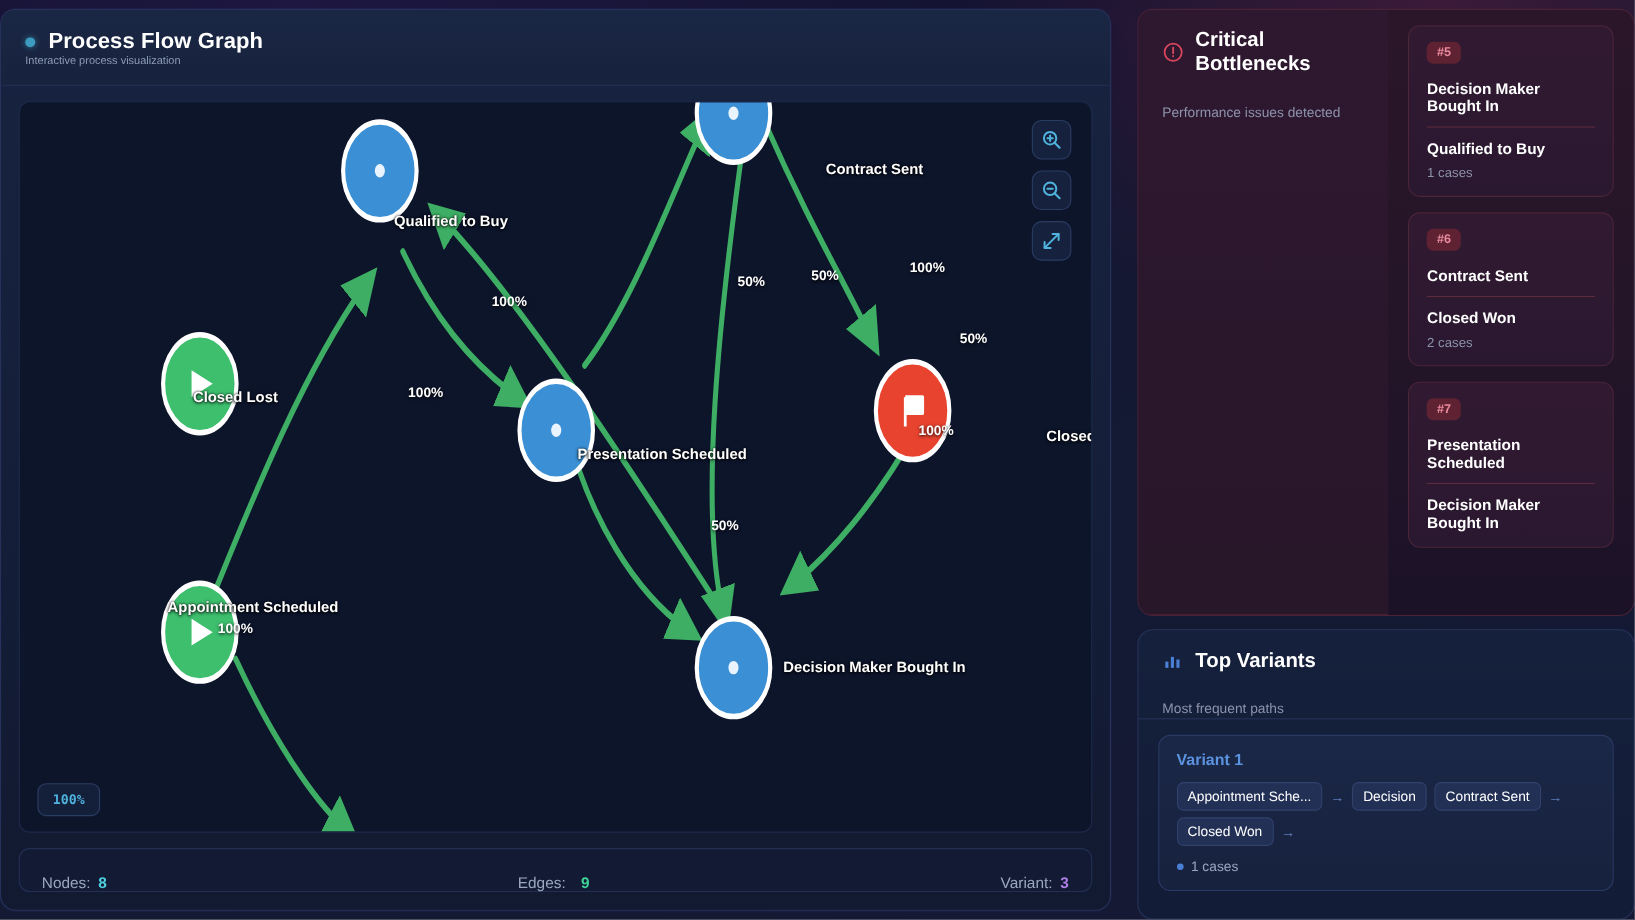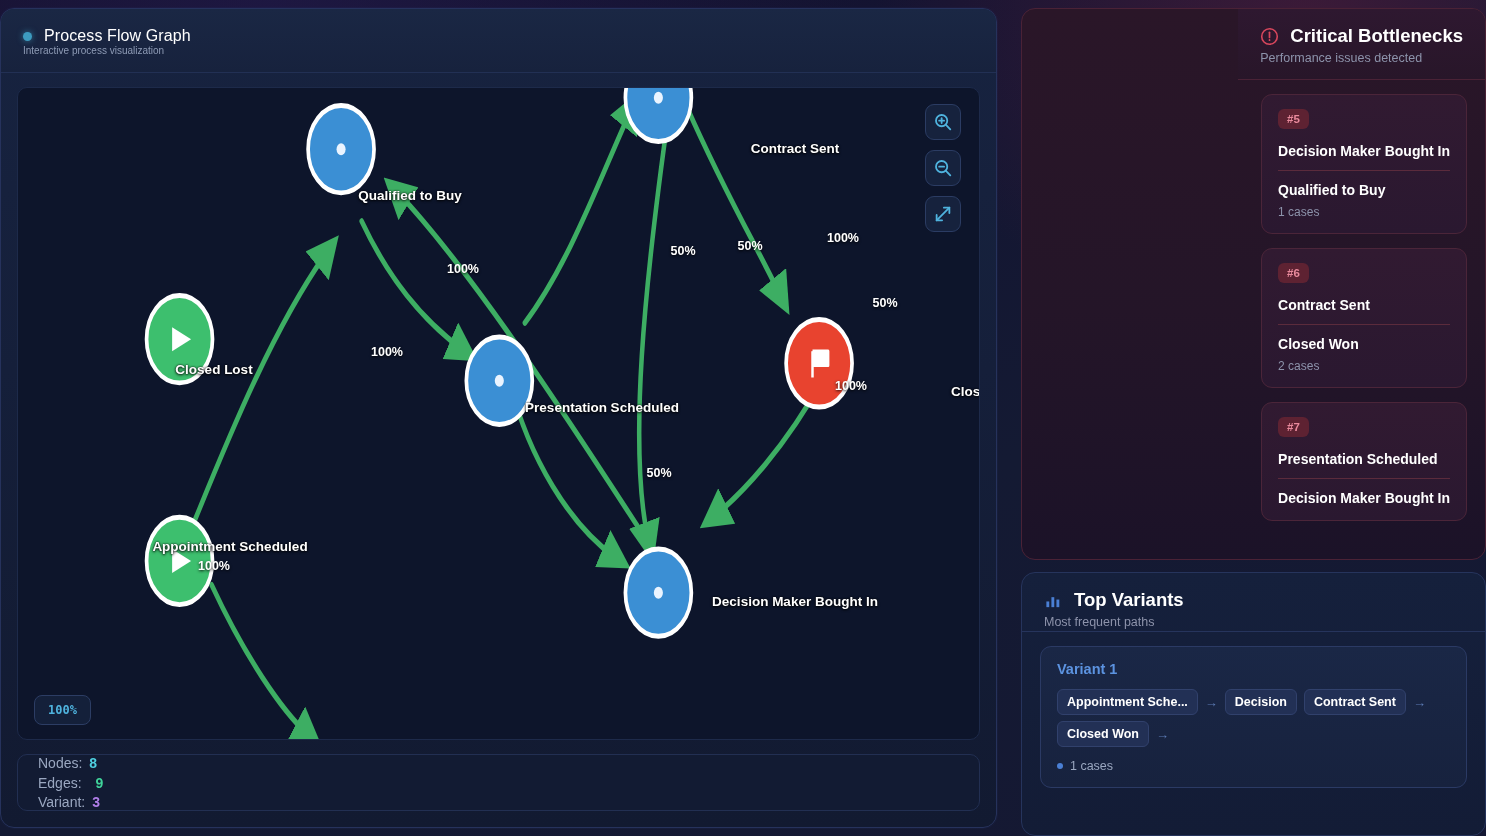--- a/index.html
+++ b/index.html
@@ -38,21 +38,21 @@
     padding: 18px 22px 16px 22px;
     border-bottom: 1px solid #223054;
     background: linear-gradient(180deg, #1a2744 0%, #17223d 100%);
   }
   .panel-title-row { display: flex; align-items: center; gap: 12px; }
   .dot-accent {
     width: 9px; height: 9px; border-radius: 50%;
     background: #3d9bbf; flex: 0 0 auto;
     box-shadow: 0 0 6px rgba(61,155,191,0.7);
   }
-  .panel-title { font-size: 16px; font-weight: normal; color: #ffffff; letter-spacing: .1px; }
+  .panel-title { font-size: 20px; font-weight: bold; color: #ffffff; letter-spacing: .1px; }
   .panel-sub { margin-top: 0; font-size: 10px; color: #8e9bb5; }
 
   .canvas-wrap {
     margin: 14px 16px 0 16px;
     flex: 1 1 auto;
     background: #0d152b;
     border: 1px solid #1d2a4a;
     border-radius: 10px;
     position: relative;
     overflow: hidden;
@@ -102,29 +102,28 @@
     font-weight: bold;
     white-space: nowrap;
     transform: translate(-50%, -50%);
     text-shadow: 0 1px 3px rgba(0,0,0,0.95);
     pointer-events: none;
     z-index: 4;
   }
 
   .stats-bar {
     margin: 14px 16px 16px 16px;
-    height: 57px;
+    height: 40px;
     border-radius: 10px;
     background: #121b33;
     border: 1px solid #222f52;
-    display: flex; align-items: flex-start;
+    display: flex; align-items: flex-end;
     padding: 0 20px;
     font-size: 14px;
     color: #9aa7c0;
-    flex-direction: column;
   }
   .stat { display: flex; align-items: center; gap: 7px; }
   .stat-l { flex: 0 0 auto; }
   .stat-c { flex: 1 1 auto; justify-content: center; display: flex; }
   .stat-r { flex: 0 0 auto; }
   .stat-val { font-weight: bold; }
 
   
   .sidebar {
     flex: 1 1 auto;
@@ -136,40 +135,40 @@
   }
   .side-card {
     border-radius: 14px;
     overflow: hidden;
     min-width: 420px;
   }
   .card-bottleneck {
     background: linear-gradient(180deg, #2a1628 0%, #241528 55%, #1b1228 100%);
     border: 1px solid #4a2236;
     height: 552px;
-    display: flex; flex-direction: column; align-items: flex-end;
+    display: flex; flex-direction: row;
   }
   .card-bottleneck .card-head {
     padding: 16px 22px 14px 22px;
     border-bottom: 1px solid #4a2236;
     background: linear-gradient(180deg, #2e1830 0%, #281629 100%);
   }
   .card-variants {
     background: linear-gradient(180deg, #15203c 0%, #131c36 100%);
     border: 1px solid #26345c;
     flex: 1 1 auto;
     display: flex; flex-direction: column;
   }
   .card-variants .card-head {
     padding: 16px 22px 2px 22px;
     border-bottom: 1px solid #26345c;
   }
   .card-title-row { display: flex; align-items: center; gap: 11px; }
   .card-title { font-size: 18.5px; font-weight: bold; color: #ffffff; }
-  .card-sub { margin-top: 4px; font-size: 12.5px; color: #8d93ab; }
+  .card-sub { margin-top: 26px; font-size: 12.5px; color: #8d93ab; }
 
   .alert-icon { width: 19px; height: 19px; flex: 0 0 auto; }
   .alert-icon circle { stroke: #d6465c; fill: none; stroke-width: 1.7; }
   .alert-icon line { stroke: #d6465c; stroke-width: 1.8; stroke-linecap: round; }
   .bars-icon { width: 19px; height: 19px; flex: 0 0 auto; }
   .bars-icon rect { fill: #4a7fd4; }
 
   .card-body { padding: 14px 18px 0 18px; flex: 1 1 auto; overflow: hidden; }
 
   .bn-item {
@@ -198,21 +197,21 @@
     border-radius: 11px;
     padding: 14px 16px 14px 16px;
   }
   .vr-title { font-size: 14.5px; font-weight: bold; color: #5c93e0; }
   .vr-path { margin-top: 12px; display: flex; flex-wrap: wrap; align-items: center; gap: 6px 7px; }
   .vr-chip {
     background: #223055;
     border: 1px solid #31416c;
     border-radius: 6px;
     padding: 5px 9px;
-    font-size: 12.5px; font-weight: bold;
+    font-size: 12.5px; font-weight: normal;
     color: #ffffff;
     white-space: nowrap;
   }
   .vr-arrow { color: #5c7bb5; font-size: 13px; }
   .vr-cases { margin-top: 12px; font-size: 12.5px; color: #9aa7c0; display: flex; align-items: center; gap: 7px; }
   .vr-cases .d { width: 6px; height: 6px; border-radius: 50%; background: #4a7fd4; }
 </style>
 </head>
 <body>
 
@@ -284,21 +283,21 @@
           </g>
           <g>
             <circle cx="777" cy="462" r="40" fill="#3b8fd4" stroke="#ffffff" stroke-width="4.5"></circle>
             <circle cx="777" cy="462" r="5.5" fill="#eaf4ff"></circle>
           </g>
         </g>
       </svg>
 
       <div class="node-label" style="left:392px; top:100px;">Qualified to Buy</div>
       <div class="node-label" style="left:777px; top:53px;">Contract Sent</div>
-      <div class="node-label" style="left:196px; top:274px;">Closed Lost</div>
+      <div class="node-label" style="left:196px; top:260px;">Closed Lost</div>
       <div class="node-label" style="left:584px; top:312px;">Presentation Scheduled</div>
       <div class="node-label" style="left:972px; top:296px;">Closed Won</div>
       <div class="node-label" style="left:212px; top:451px;">Appointment Scheduled</div>
       <div class="node-label" style="left:777px; top:506px;">Decision Maker Bought In</div>
 
       <div class="edge-label" style="left:369px; top:264px;">100%</div>
       <div class="edge-label" style="left:445px; top:181px;">100%</div>
       <div class="edge-label" style="left:665px; top:163px;">50%</div>
       <div class="edge-label" style="left:732px; top:158px;">50%</div>
       <div class="edge-label" style="left:825px; top:150px;">100%</div>

